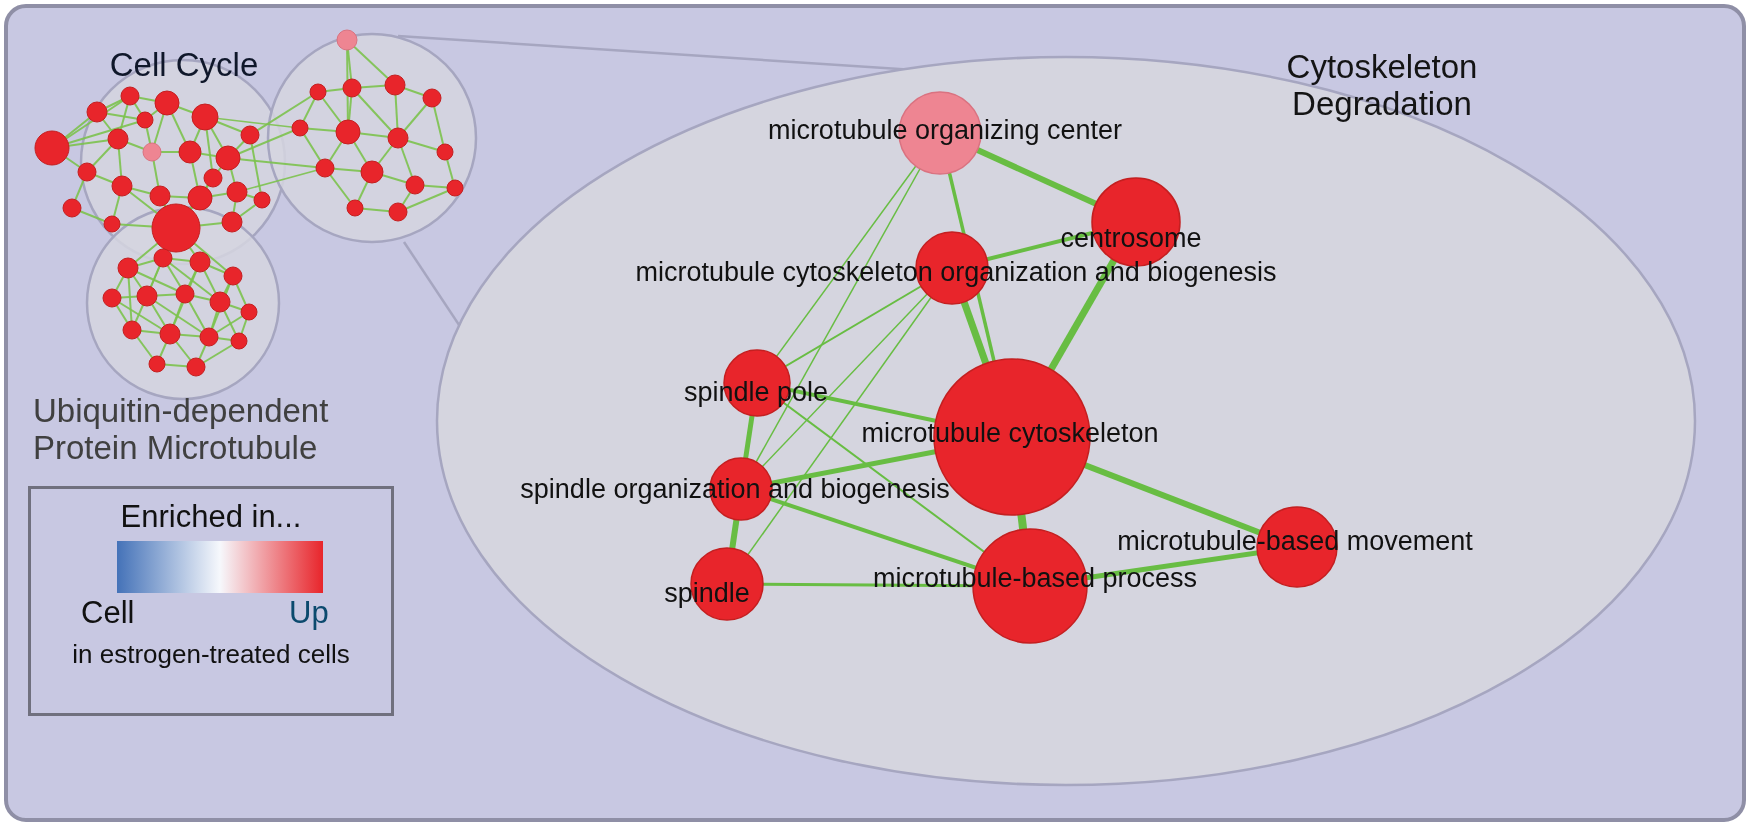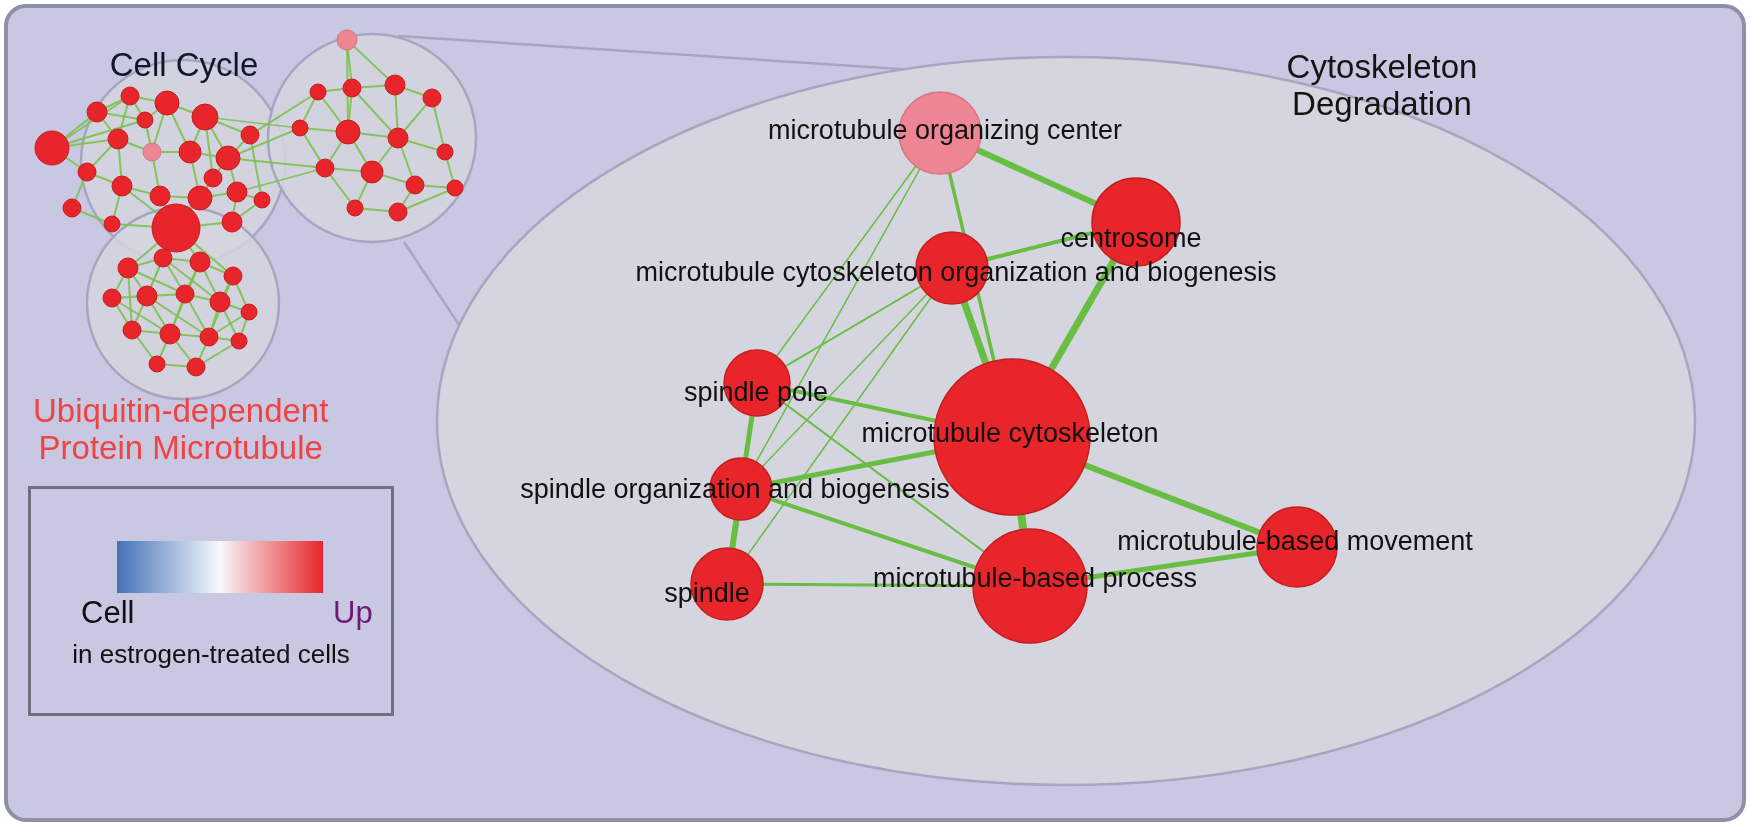--- a/index.html
+++ b/index.html
@@ -15,22 +15,22 @@
 
   .overlay { position: absolute; }
 
   .lbl-cell-cycle {
     left: 84px; top: 46px; width: 200px;
     text-align: center;
     font-size: 33px; color: #0f172a;
   }
   .lbl-ubiquitin {
     left: 33px; top: 392px;
-    font-size: 33px; line-height: 37px; color: #ef4444;
-    text-align: center;
+    font-size: 33px; line-height: 37px; color: #404040;
+    text-align: left;
   }
   .lbl-microtubule {
     left: 1262px; top: 48px; width: 240px;
     text-align: center;
     font-size: 33px; line-height: 37px; color: #141414;
   }
 
   .legend {
     left: 28px; top: 486px;
     width: 366px; height: 230px;
@@ -45,21 +45,21 @@
   .legend-gradient {
     position: absolute; left: 86px; top: 52px;
     width: 206px; height: 52px;
   }
   .legend-down {
     position: absolute; left: 50px; top: 106px;
     font-size: 31px; color: #111111;
   }
   .legend-up {
     position: absolute; left: 258px; top: 106px;
-    font-size: 31px; color: #701a75; margin-left: 44px;
+    font-size: 31px; color: #0c4a6e;
   }
   .legend-cap1 {
     position: absolute; left: 0; top: 150px; width: 100%;
     text-align: center; font-size: 26px; color: #111111;
   }
   .legend-cap2 {
     position: absolute; left: 0; top: 182px; width: 100%;
     text-align: center; font-size: 26px; color: #111111;
   }
 </style>
@@ -303,19 +303,20 @@
     <div>Ubiquitin-dependent</div>
     <div>Protein Microtubule</div>
   </div>
 
   <div class="overlay lbl-microtubule">
     <div>Cytoskeleton</div>
     <div>Degradation</div>
   </div>
 
   <div class="overlay legend">
+    <div class="legend-title">Enriched in...</div>
     <div class="legend-gradient" id="legend-gradient" style="background: linear-gradient(to right, rgb(68, 114, 184), rgb(246, 248, 252) 50%, rgb(232, 37, 43));"></div>
     <div class="legend-down">Cell</div>
     <div class="legend-up">Up</div>
     <div class="legend-cap1">in estrogen-treated cells</div>
   </div>
 
 </div>
 
 </body></html>

